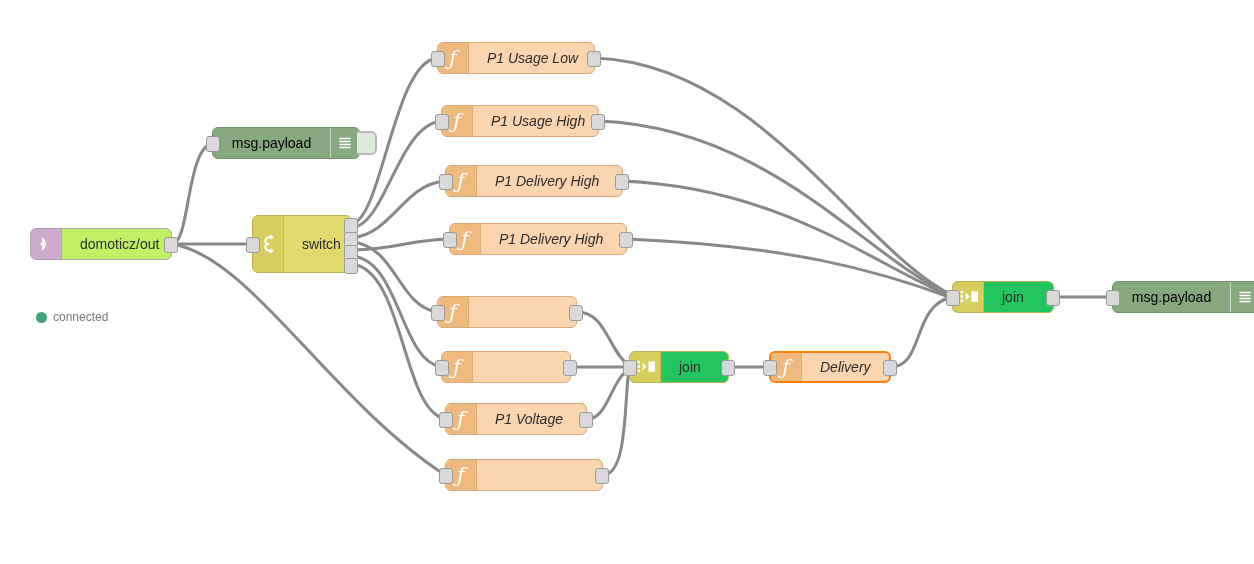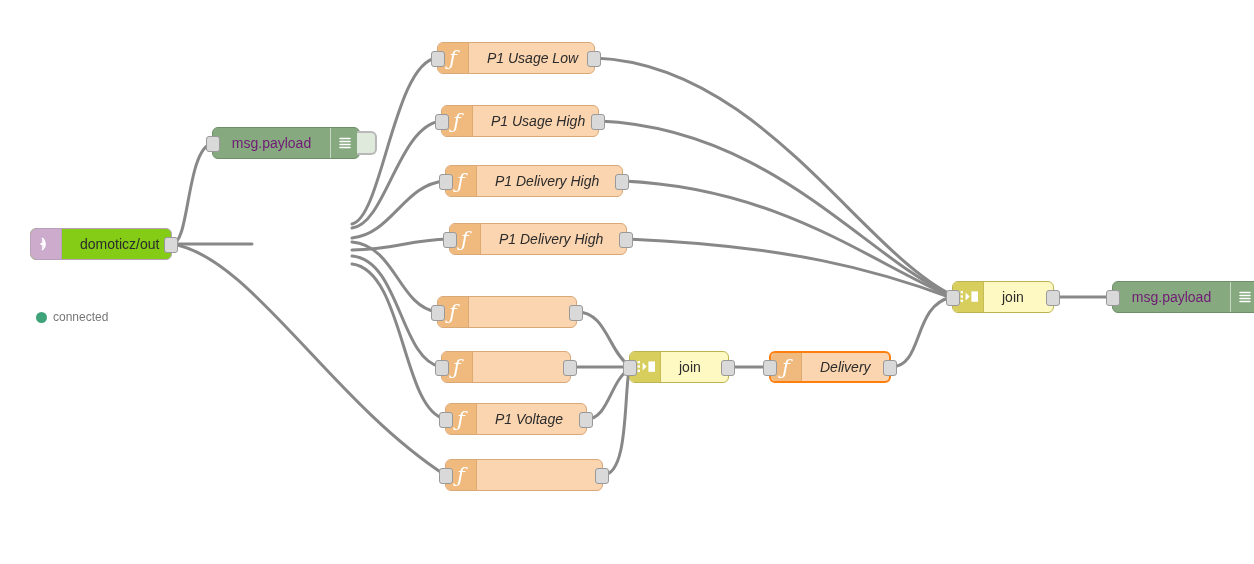--- a/index.html
+++ b/index.html
@@ -78,39 +78,39 @@
     height: 14px;
     background: #d9d9d9;
     border: 1px solid #999999;
     border-radius: 3px;
     z-index: 6;
   }
   .port.in  { left: -7px; }
   .port.out { right: -7px; }
 
   
-  .n-mqtt     { background: #84cc16; border-color: #b9a0b9; }
+  .n-mqtt     { background: #bef264; border-color: #b9a0b9; }
   .n-function { background: #f3b567; background: #fbd5b0; border-color: #d8a877; }
   .n-function .node-icon { background: #f0b97d; }
   .n-switch   { background: #e2d96e; border-color: #bdb44f; }
   .n-switch .node-icon { background: #d7ce5e; }
-  .n-join     { background: #fef9c3; border-color: #bdb44f; }
+  .n-join     { background: #22c55e; border-color: #bdb44f; }
   .n-join .node-icon { background: #d7ce5e; }
   .n-debug    { background: #87a980; border-color: #6f8f69; }
   .n-mqtt .node-icon { background: #ccabcc; }
 
   
   .debug-body {
     flex: 1 1 auto;
     display: flex;
     align-items: center;
     justify-content: center;
     padding: 0 10px;
     font-size: 14px;
-    color: #701a75;
+    color: #000000;
     white-space: nowrap;
   }
   .debug-icon {
     width: 28px;
     flex: 0 0 28px;
     border-left: 1px solid rgba(255,255,255,0.55);
     display: flex;
     align-items: center;
     justify-content: center;
   }
@@ -228,20 +228,37 @@
           <line x1="3" y1="6.5" x2="13" y2="6.5"></line>
           <line x1="3" y1="9.5" x2="13" y2="9.5"></line>
           <line x1="3" y1="12.5" x2="13" y2="12.5"></line>
         </g>
       </svg>
     </div>
     <div class="port in" style="top:8px;"></div>
     <div class="debug-toggle"></div>
   </div>
 
+  <div class="node n-switch" style="left:252px; top:215px; width:100px; height:58px;">
+    <div class="node-icon">
+      <svg class="glyph" width="20" height="22" viewBox="0 0 20 22">
+        <g fill="none" stroke="#ffffff" stroke-width="2" stroke-linecap="round" stroke-linejoin="round">
+          <path d="M13,4 C6,4 6,11 10,11 C6,11 6,18 13,18"></path>
+        </g>
+        <path d="M12,1.5 L16,4 L12,6.5 Z" fill="#ffffff"></path>
+        <path d="M12,15.5 L16,18 L12,20.5 Z" fill="#ffffff"></path>
+      </svg>
+    </div>
+    <div class="node-label">switch</div>
+    <div class="port in" style="top:21px;"></div>
+    <div class="port out" style="top:2px;"></div>
+    <div class="port out" style="top:16px;"></div>
+    <div class="port out" style="top:29px;"></div>
+    <div class="port out" style="top:42px;"></div>
+  </div>
 
   <div class="node n-function" style="left:437px; top:42px; width:158px;">
     <div class="node-icon">
         <span class="fn-glyph">ƒ</span>
       </div>
     <div class="node-label italic">P1 Usage Low</div>
     <div class="port in" style="top:8px;"></div>
     <div class="port out" style="top:8px;"></div>
   </div>
 

